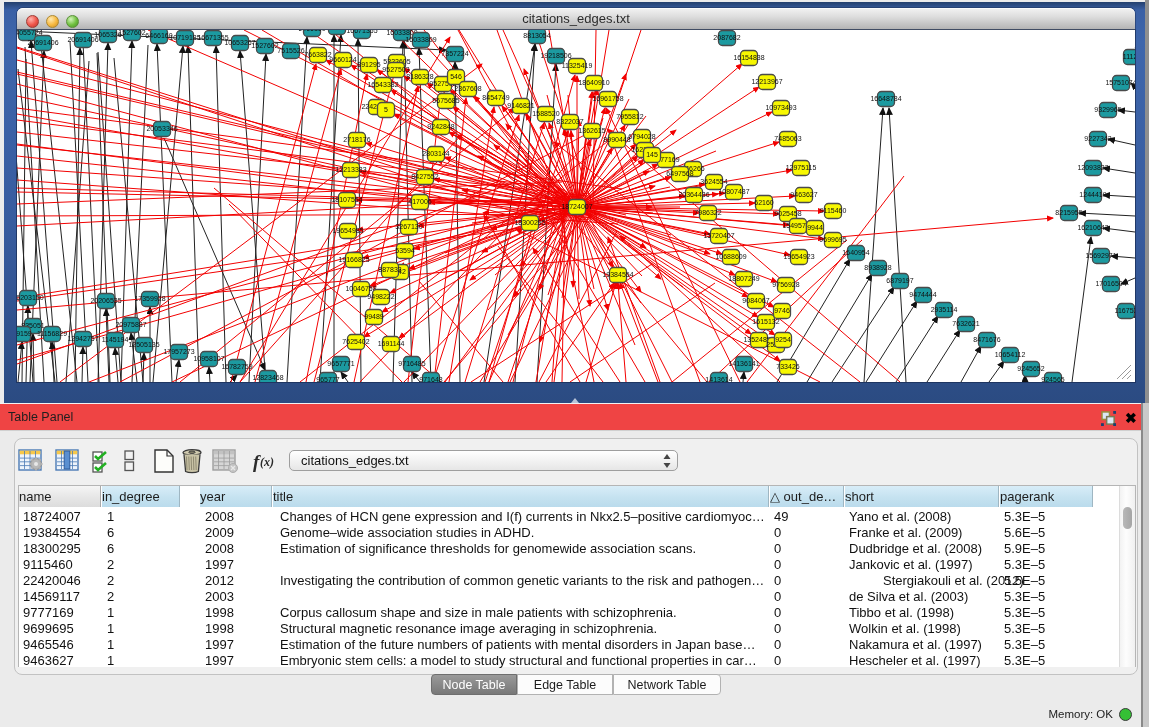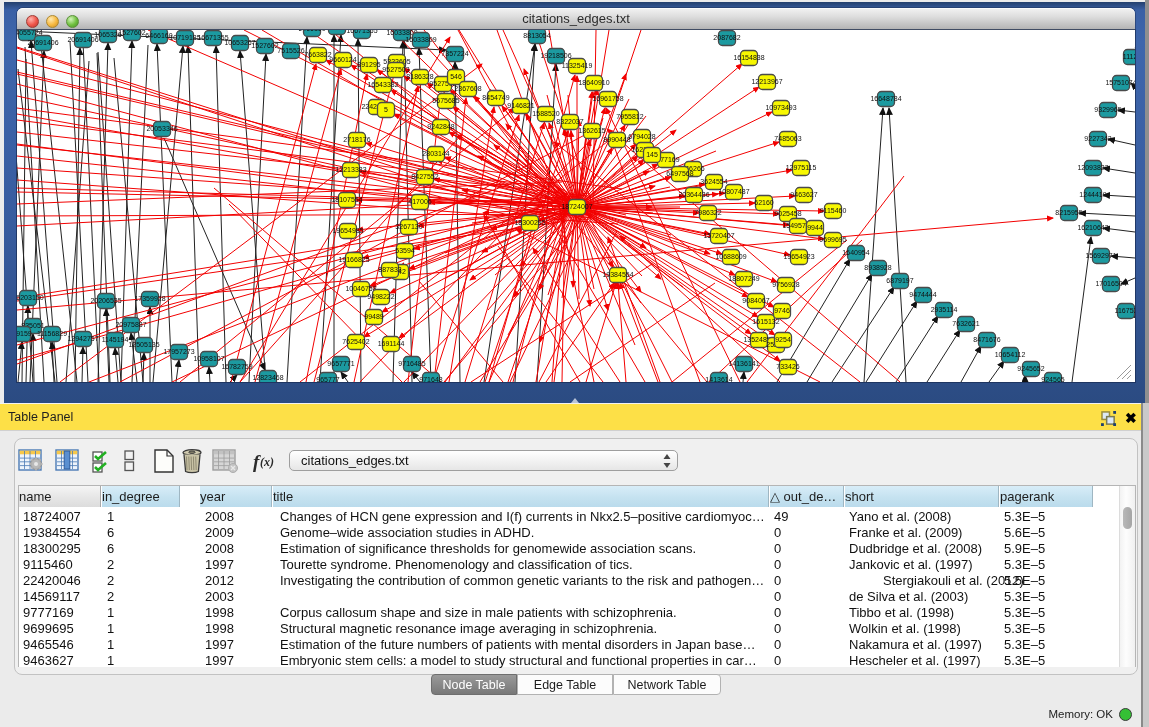--- a/index.html
+++ b/index.html
@@ -9,21 +9,21 @@
 #win { position:absolute; left:17px; top:8px; width:1118px; height:374px; box-shadow:0 0 0 1px rgba(28,46,84,.5); border-radius:6px 6px 0 0; }
 #titlebar { position:absolute; left:0; top:0; width:1118px; height:22px;
   border-radius:6px 6px 0 0;
   background:linear-gradient(180deg,#f3f3f3 0%,#dedede 40%,#c9c9c9 70%,#b4b4b4 100%);
   border-bottom:1px solid #6f6f6f; box-shadow:inset 0 1px 0 #fbfbfb; }
 #titlebar .title { position:absolute; left:0; width:100%; text-align:center; top:3px;
   font-size:13px; color:#2c2c2c; }
 .tl { position:absolute; top:7px; width:13px; height:13px; border-radius:50%; }
 #canvas { position:absolute; left:0; top:22px; width:1118px; height:352px; background:#fff; box-shadow:0 0 0 1px rgba(25,48,90,.55); }
 #tpanel { position:absolute; left:0px; top:403px; width:1143px; height:324px; background:#ebebeb; }
-#tpbar { position:absolute; left:0; top:0; width:100%; height:28px; background:#fde047;
+#tpbar { position:absolute; left:0; top:0; width:100%; height:28px; background:#ef4444;
   border-bottom:1px solid #d0d0d0; box-shadow:inset 0 1px 0 #f2f2f2; }
 #tpbar .lbl { position:absolute; left:8px; top:7px; font-size:12.5px; color:#1f1f1f; }
 #pbox { position:absolute; left:14px; top:35px; width:1124px; height:237px;
   background:#f0f0f0; border:1px solid #c2c2c2; border-radius:8px; }
 #combo { position:absolute; left:289px; top:450px; width:389px; height:21px;
   background:linear-gradient(180deg,#ffffff,#f0f0f0 60%,#e6e6e6);
   border:1px solid #9e9e9e; border-radius:5px; font-size:13px; color:#111;
   line-height:19px; padding-left:11px; }
 #thead { position:absolute; left:19px; top:486px; width:1100px; height:21px; background:#fff; }
 .hc { position:absolute; top:0; height:21px; border-right:1px solid #9fb6c2; font-size:13px;
@@ -825,21 +825,20 @@
     <span style="left:186px">2008</span>
     <span style="left:261px">Estimation of significance thresholds for genomewide association scans.</span>
     <span style="left:755px">0</span>
     <span style="left:830px">Dudbridge et al. (2008)</span>
     <span style="left:985px">5.9E–5</span>
   </div>
 <div class="trow" style="top:556px">
     <span style="left:4px">9115460</span>
     <span style="left:88px">2</span>
     <span style="left:186px">1997</span>
-    <span style="left:261px">Tourette syndrome. Phenomenology and classification of tics.</span>
     <span style="left:755px">0</span>
     <span style="left:830px">Jankovic et al. (1997)</span>
     <span style="left:985px">5.3E–5</span>
   </div>
 <div class="trow" style="top:572px">
     <span style="left:4px">22420046</span>
     <span style="left:88px">2</span>
     <span style="left:186px">2012</span>
     <span style="left:261px">Investigating the contribution of common genetic variants to the risk and pathogen…</span>
     <span style="left:755px">0</span>

